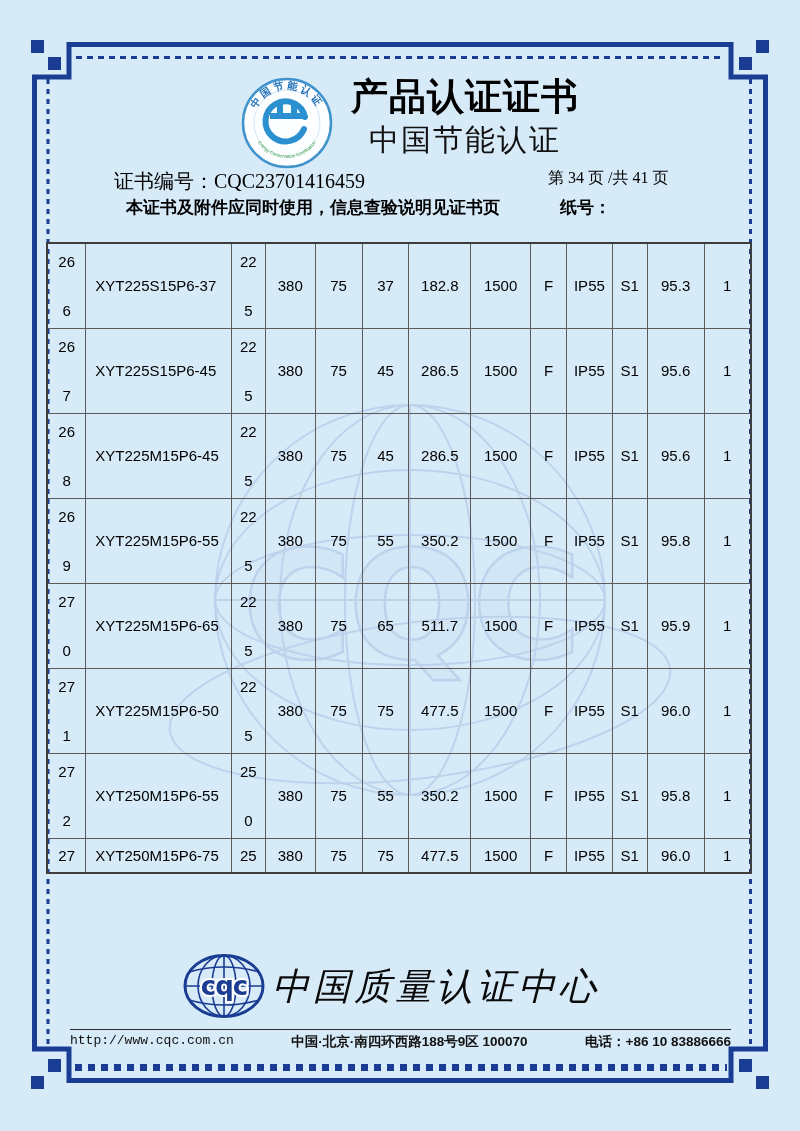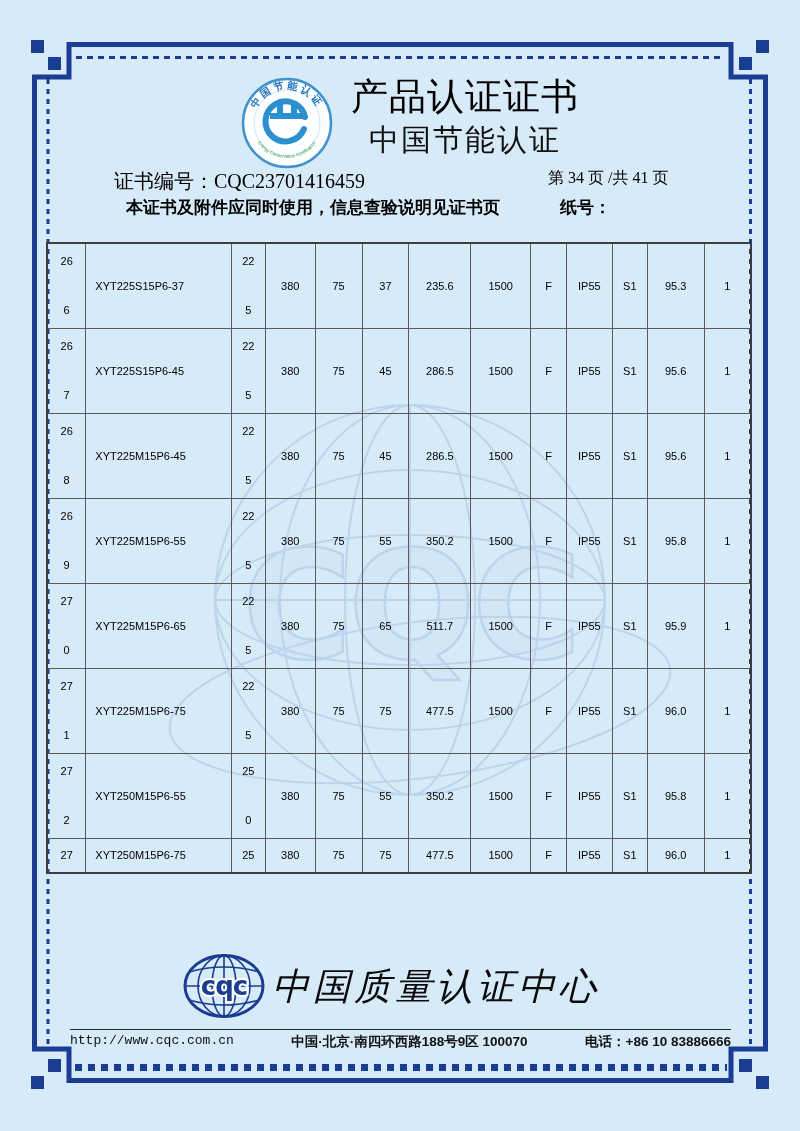--- a/index.html
+++ b/index.html
@@ -9,34 +9,34 @@
   
   .deco-svg,.wm-svg{position:absolute;pointer-events:none;}
   .deco-svg{left:0;top:0;z-index:2;}
   .wm-svg{left:150px;top:370px;z-index:1;opacity:.55;}
 
   .content{position:absolute;left:0;top:0;width:800px;height:1131px;z-index:3;}
 
   
   .logo-svg{position:absolute;left:241px;top:77px;}
   .title{position:absolute;left:300px;top:76px;width:330px;text-align:center;
-         font-size:37px;font-weight:normal;color:#000;letter-spacing:1px;line-height:42px;}
+         font-size:37px;font-weight:bold;color:#000;letter-spacing:1px;line-height:42px;}
   .subtitle{position:absolute;left:300px;top:121px;width:330px;text-align:center;
             font-size:30px;font-weight:normal;color:#111;letter-spacing:2px;line-height:38px;}
 
   .cert-line{position:absolute;left:114px;top:168px;font-family:Liberation Serif, serif;
              font-size:20px;color:#000;}
   .page-info{position:absolute;left:548px;top:168px;font-family:"Liberation Serif",serif;
              font-size:16px;color:#000;}
   .note-line{position:absolute;left:114px;top:196px;font-size:17px;font-weight:bold;color:#000;margin-left:12px;}
   .paper-line{position:absolute;left:560px;top:196px;font-size:17px;font-weight:bold;color:#000;}
 
   
   .spec-table{position:absolute;left:46px;top:242px;width:706px;border-collapse:collapse;
-              table-layout:fixed;background:transparent;font-size:11px;color:#000;}
+              table-layout:fixed;background:transparent;font-size:15px;color:#000;}
   .spec-table{border:2px solid #3d3d3d;}
   .spec-table td{border:1px solid #5a5a5a;text-align:center;vertical-align:middle;
                  padding:0;overflow:hidden;}
   .spec-table tr{height:85px;}
   .spec-table tr:last-child{height:35px;}
   .spec-table td.left{text-align:left;padding-left:9px;}
   .spec-table .stack{display:flex;flex-direction:column;justify-content:space-between;
                      height:64px;align-items:center;}
   .spec-table .stack div{line-height:15px;}
 
@@ -151,21 +151,21 @@
             <td class="left">XYT225S15P6-37</td>
             <td>
               <div class="stack">
                 <div>22</div>
                 <div>5</div>
               </div>
             </td>
             <td>380</td>
             <td>75</td>
             <td>37</td>
-            <td>235.6</td>
+            <td>182.8</td>
             <td>1500</td>
             <td>F</td>
             <td>IP55</td>
             <td>S1</td>
             <td>95.3</td>
             <td>1</td>
           </tr>
           <tr>
             <td>
               <div class="stack">
@@ -266,21 +266,21 @@
             <td>95.9</td>
             <td>1</td>
           </tr>
           <tr>
             <td>
               <div class="stack">
                 <div>27</div>
                 <div>1</div>
               </div>
             </td>
-            <td class="left">XYT225M15P6-75</td>
+            <td class="left">XYT225M15P6-50</td>
             <td>
               <div class="stack">
                 <div>22</div>
                 <div>5</div>
               </div>
             </td>
             <td>380</td>
             <td>75</td>
             <td>75</td>
             <td>477.5</td>

